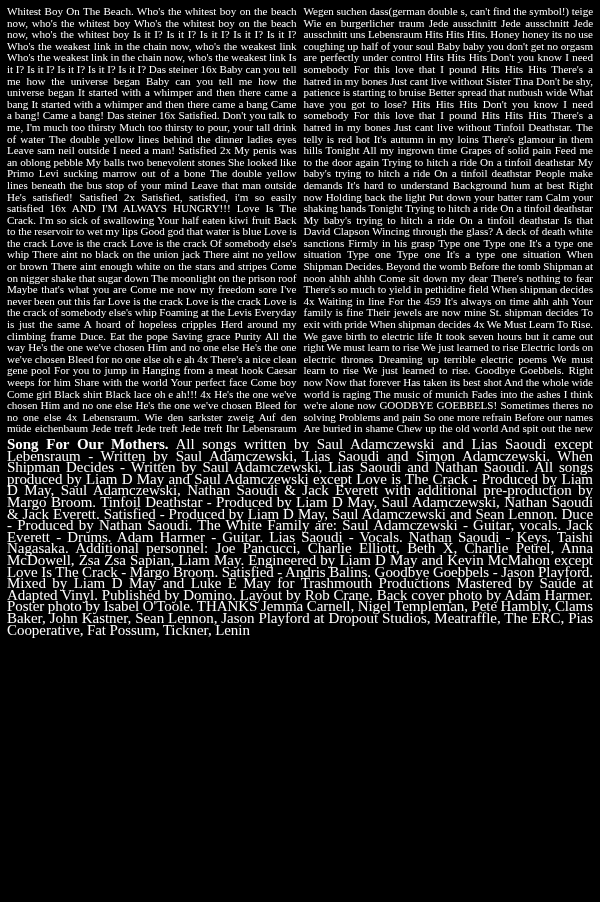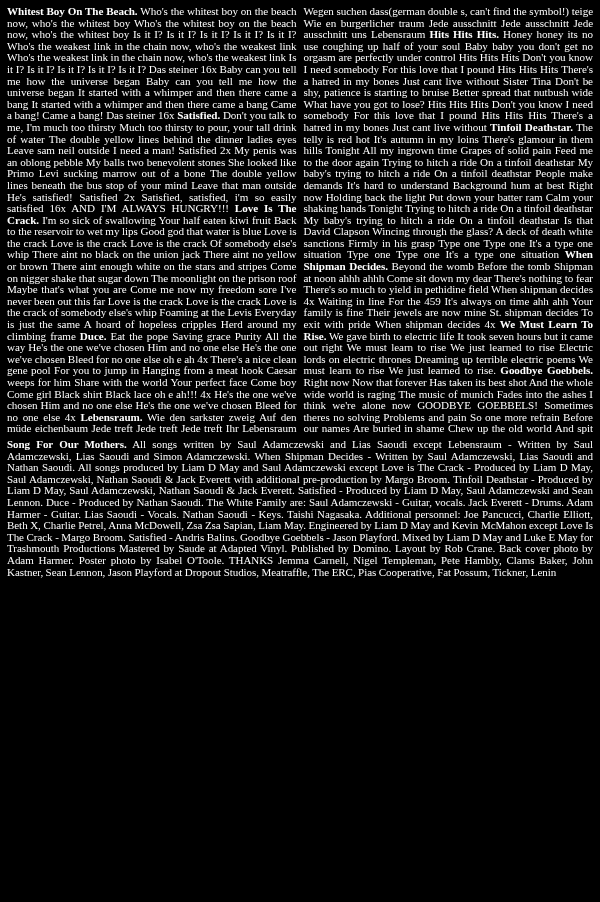--- a/index.html
+++ b/index.html
@@ -33,24 +33,24 @@
     font-size: 11.1px;
     line-height: 11.6px;
     text-align: justify;
     text-justify: inter-word;
     letter-spacing: -0.05px;
     word-spacing: -0.2px;
     margin: 0;
     hyphens: manual;
   }
   .lyrics-block b {
-    font-weight: bold;
+    font-weight: normal;
   }
   .credits {
-    font-size: 11px;
+    font-size: 15px;
     line-height: 11.6px;
     text-align: justify;
     text-justify: inter-word;
     letter-spacing: -0.05px;
     word-spacing: -0.2px;
     margin: 0;
     padding-top: 1px;
   }
   .credits b {
     font-weight: bold;

